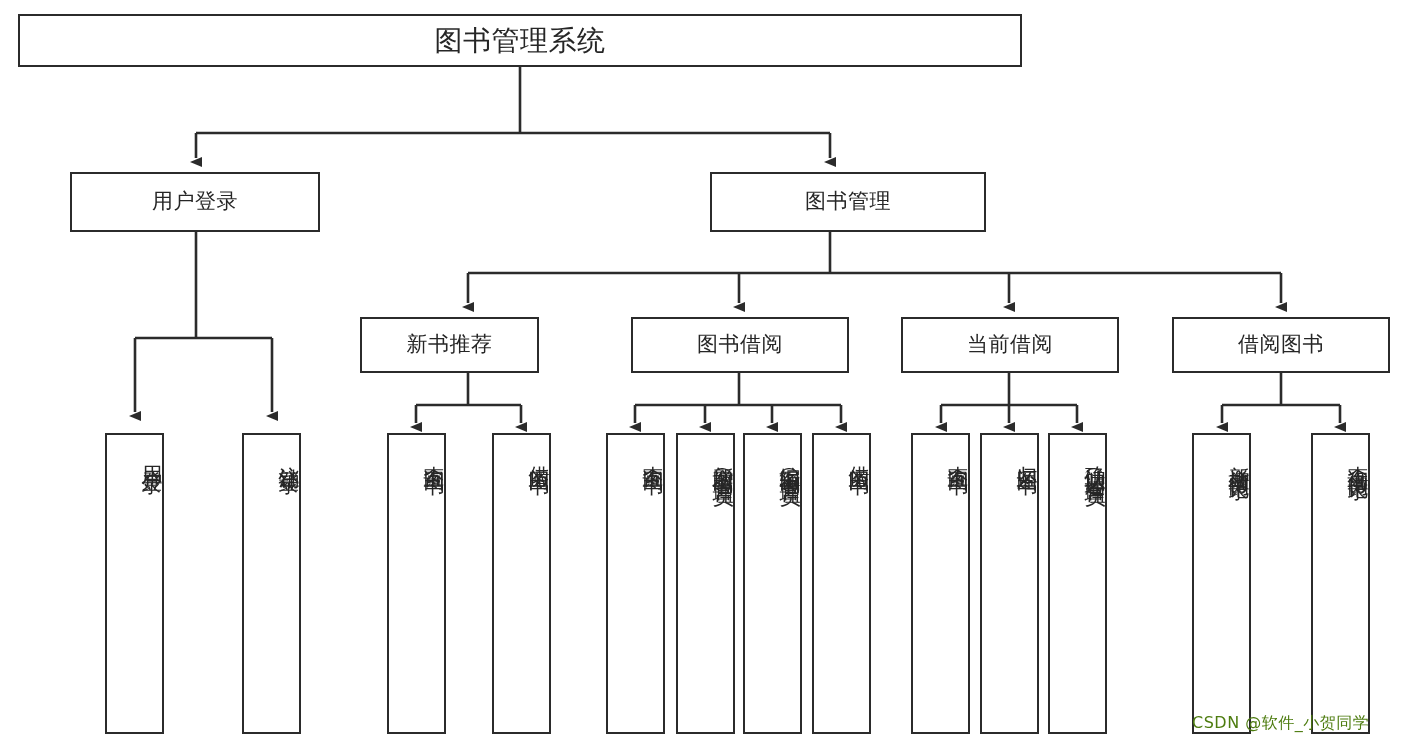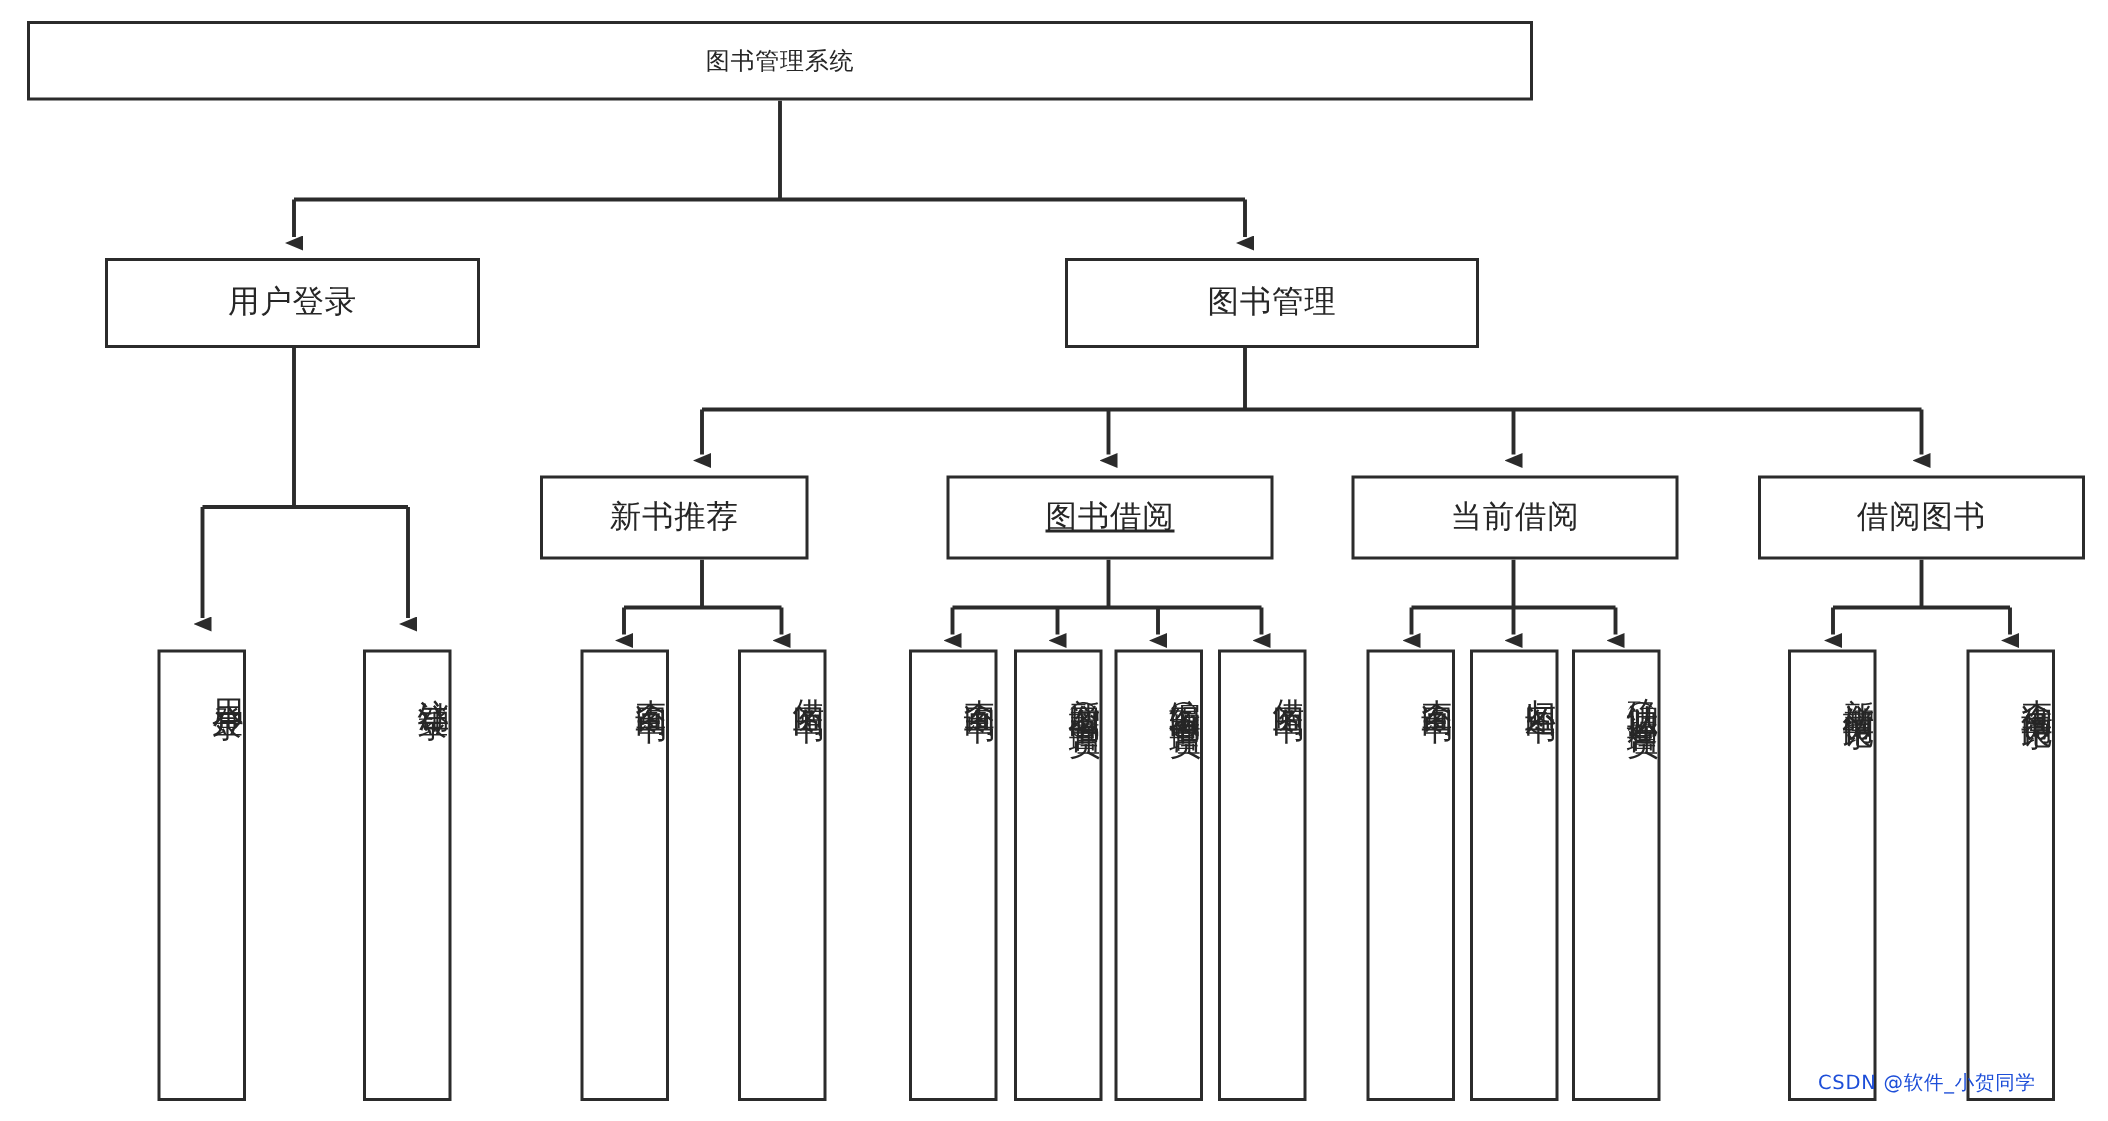--- a/index.html
+++ b/index.html
@@ -35,46 +35,45 @@
     align-items: center;
     justify-content: center;
     color: #262626;
   }
   .node.h {
     font-size: 21px;
     line-height: 1.2;
     letter-spacing: 0.5px;
   }
   .node.root {
-    font-size: 16px;
+    font-size: 28px;
   }
   .node.v {
     font-size: 21px;
     writing-mode: vertical-rl;
     text-orientation: upright;
     align-items: flex-start;
     justify-content: flex-start;
     padding-top: 14px;
     letter-spacing: 3px;
     line-height: 1.0;
   }
   .node.v .vtext {
     writing-mode: vertical-rl;
     text-orientation: upright;
     display: block;
     white-space: nowrap;
   }
   .watermark {
     position: absolute;
-    color: #1d4ed8;
-    font-size: 13px;
+    color: #4d7c0f;
+    font-size: 16px;
     letter-spacing: 0.5px;
     white-space: nowrap;
     user-select: none;
-    padding-left: 20px;
   }
 </style>
 </head>
 <body>
 
 <div id="canvas">
 
   <svg id="wires" viewBox="0 0 1405 747">
     <defs>
       <marker id="arrow" markerWidth="10" markerHeight="12" refX="1" refY="6" orient="auto" markerUnits="userSpaceOnUse">
@@ -134,21 +133,21 @@
   </div>
 
   <div class="node h" style="left:710px; top:172px; width:276px; height:60px;">
     <span>图书管理</span>
   </div>
 
   <div class="node h" style="left:360px; top:317px; width:179px; height:56px;">
     <span>新书推荐</span>
   </div>
 
-  <div class="node h" style="left:631px; top:317px; width:218px; height:56px;text-decoration:underline;">
+  <div class="node h" style="left:631px; top:317px; width:218px; height:56px;">
     <span>图书借阅</span>
   </div>
 
   <div class="node h" style="left:901px; top:317px; width:218px; height:56px;">
     <span>当前借阅</span>
   </div>
 
   <div class="node h" style="left:1172px; top:317px; width:218px; height:56px;">
     <span>借阅图书</span>
   </div>

